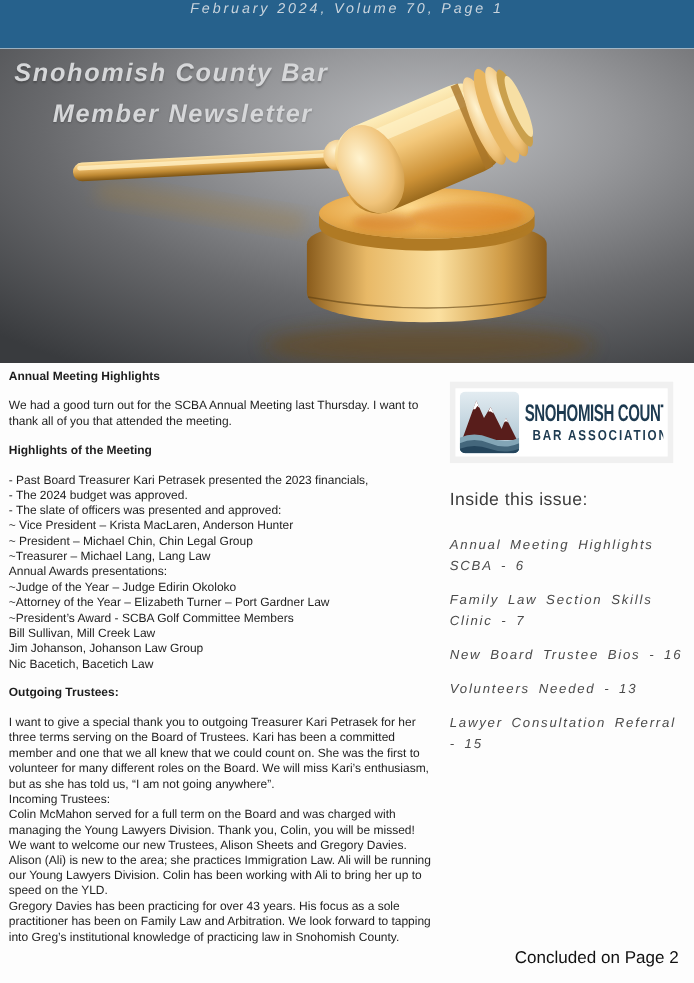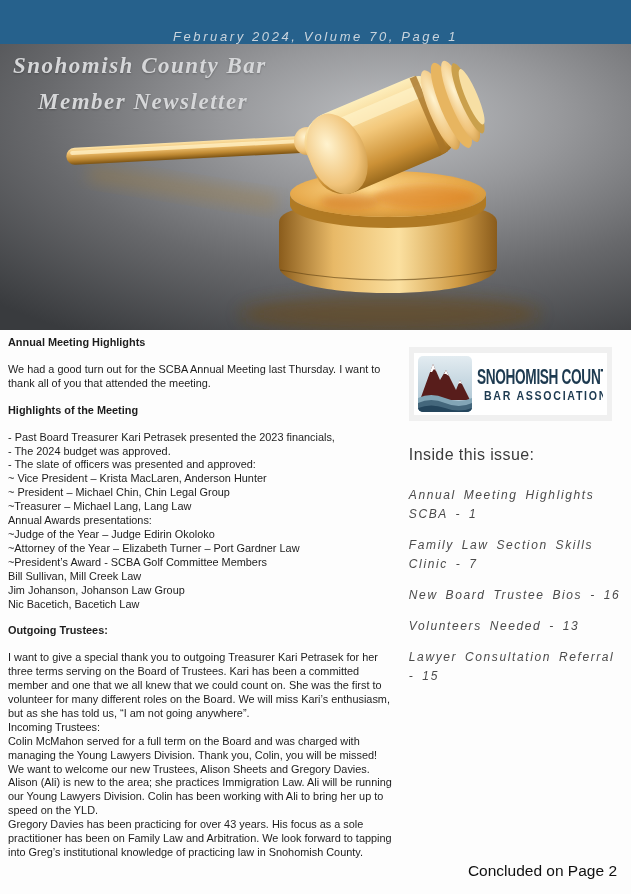--- a/index.html
+++ b/index.html
@@ -3,35 +3,34 @@
 <meta charset="utf-8">
 <style>
   * { margin:0; padding:0; box-sizing:border-box; }
   html,body { background:#ffffff; }
   .page {
     position:relative; width:631px; height:894px; overflow:hidden;
     background:#fdfdfd; font-family:"Liberation Sans", sans-serif; color:#1d1d1d;
   }
   
   .masthead {
-    height:44px; background:#26618c; display:flex; align-items:flex-end; justify-content:center;
+    height:44px; background:#26618c; display:flex; align-items:flex-start; justify-content:center;
   }
   .masthead span {
     font-style:italic; font-size:13px; letter-spacing:2.6px; color:#c9d4dd; font-weight:500;
   }
   
   .hero { position:relative; height:286px; overflow:hidden; }
   .hero svg { position:absolute; inset:0; display:block; }
   .hero-title {
     position:absolute; top:9px; left:13px; font-weight:bold; font-style:italic;
     font-size:23px; color:#d6d7d9; letter-spacing:1.5px;
     text-shadow:0 1px 2px rgba(0,0,0,0.25);
-    font-family:Liberation Serif, serif;
-  }
-  .hero-title .line2 { margin-left:25px; margin-top:10px; }
+  }
+  .hero-title .line2 { margin-left:35px; margin-top:10px; }
   
   .content { display:flex; padding:6px 8px 0 8px; }
   .left-col { width:392px; font-size:10.9px; line-height:13.9px; }
   .left-col h1, .left-col h2 { font-size:10.9px; font-weight:bold; }
   .intro { margin:13px 0; }
   .sec-heading { margin:0 0 13px 0; }
   .sec-heading-2 { margin:13px 0; }
   .right-col { width:217px; margin-left:14px; padding-top:11px; }
   
   .logo-card { background:#f0f0f0; padding:6px 5px; width:203px; }
@@ -207,21 +206,21 @@
             </g>
           </svg>
           <div class="logo-text">
             <div class="logo-line1">SNOHOMISH COUNTY</div>
             <div class="logo-line2">BAR ASSOCIATION</div>
           </div>
         </div>
       </div>
       <h3 class="toc-heading">Inside this issue:</h3>
       <div class="toc">
-          <div>Annual Meeting Highlights SCBA - 1</div>
+          <div>Annual Meeting Highlights SCBA - 6</div>
           <div>Family Law Section Skills Clinic - 7</div>
           <div>New Board Trustee Bios - 16</div>
           <div>Volunteers Needed - 13</div>
           <div>Lawyer Consultation Referral - 15</div>
         </div>
     </aside>
 
   </main>
 
   <div class="footer-note">Concluded on Page 2</div>

